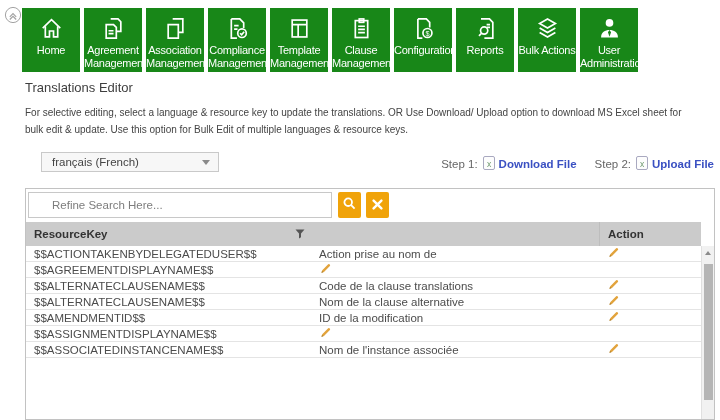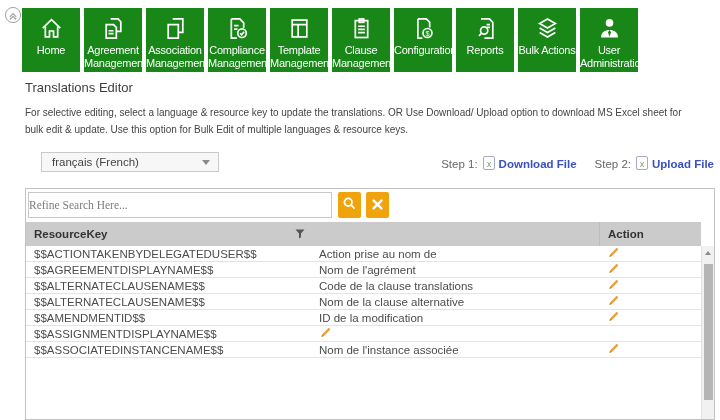--- a/index.html
+++ b/index.html
@@ -39,21 +39,21 @@
   .step-label{margin-right:5px;}
   .step2{margin-left:18px;}
   .file-icon{margin-right:4px;display:flex;}
   .file-link{color:var(--link-blue);font-weight:bold;cursor:pointer;text-decoration:none;}
 
   
   .grid{position:absolute;left:25px;top:188px;width:690px;height:232px;
     border:1px solid #c2c2c2;background:#fff;}
   .search-row{position:absolute;left:2px;top:3px;display:flex;align-items:center;}
   .search-input{width:304px;height:26px;border:1px solid #c8c8c8;font-size:11.5px;
-    padding:0 0;color:#444;font-family:Liberation Serif, serif;outline:none;}
+    padding:0 23px;color:#444;font-family:Liberation Sans, sans-serif;outline:none;}
   .search-input::placeholder{color:#7d7d7d;}
   .icon-btn{width:23px;height:26px;background:var(--orange);border:none;border-radius:2px;
     margin-left:5px;display:flex;align-items:center;justify-content:center;cursor:pointer;}
   .icon-btn:first-of-type{margin-left:6px;}
 
   .thead{position:absolute;left:0;top:33px;right:13px;height:24px;background:var(--header-gray);
     display:flex;font-size:11.5px;font-weight:bold;color:#333;}
   .th{display:flex;align-items:center;padding:0 6px 0 8px;}
   .th .spacer{flex:1;}
   .th-key{width:285px;}
@@ -282,21 +282,20 @@
             <path d="M3 13.2 L4 10.2 L11.3 2.9 A1.5 1.5 0 0 1 13.4 5 L6.1 12.3 Z" style="fill:var(--pencil-gold)"></path>
             <path d="M3 13.2 L3.7 11 L5.3 12.6 Z" fill="#9a7530"></path>
           </svg>
         </span>
       </button>
     </div>
   </div>
 
   <div class="trow">
     <div class="td-key">$$AGREEMENTDISPLAYNAME$$</div>
-    <div class="td-val">Nom de l'agrément</div>
     <div class="td-act">
       <button class="pencil-btn">
         <span>
           <svg width="13" height="13" viewBox="0 0 16 16">
             <path d="M3 13.2 L4 10.2 L11.3 2.9 A1.5 1.5 0 0 1 13.4 5 L6.1 12.3 Z" style="fill:var(--pencil-gold)"></path>
             <path d="M3 13.2 L3.7 11 L5.3 12.6 Z" fill="#9a7530"></path>
           </svg>
         </span>
       </button>
     </div>

